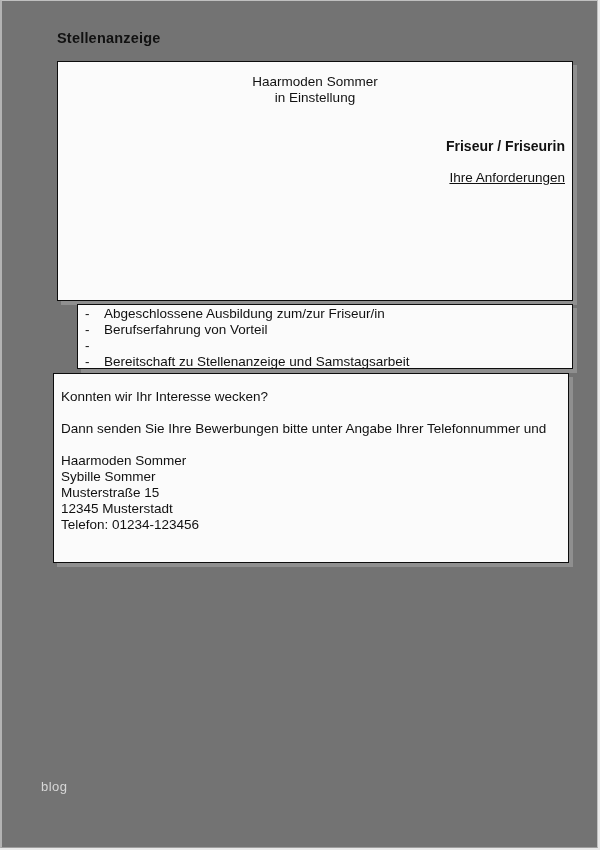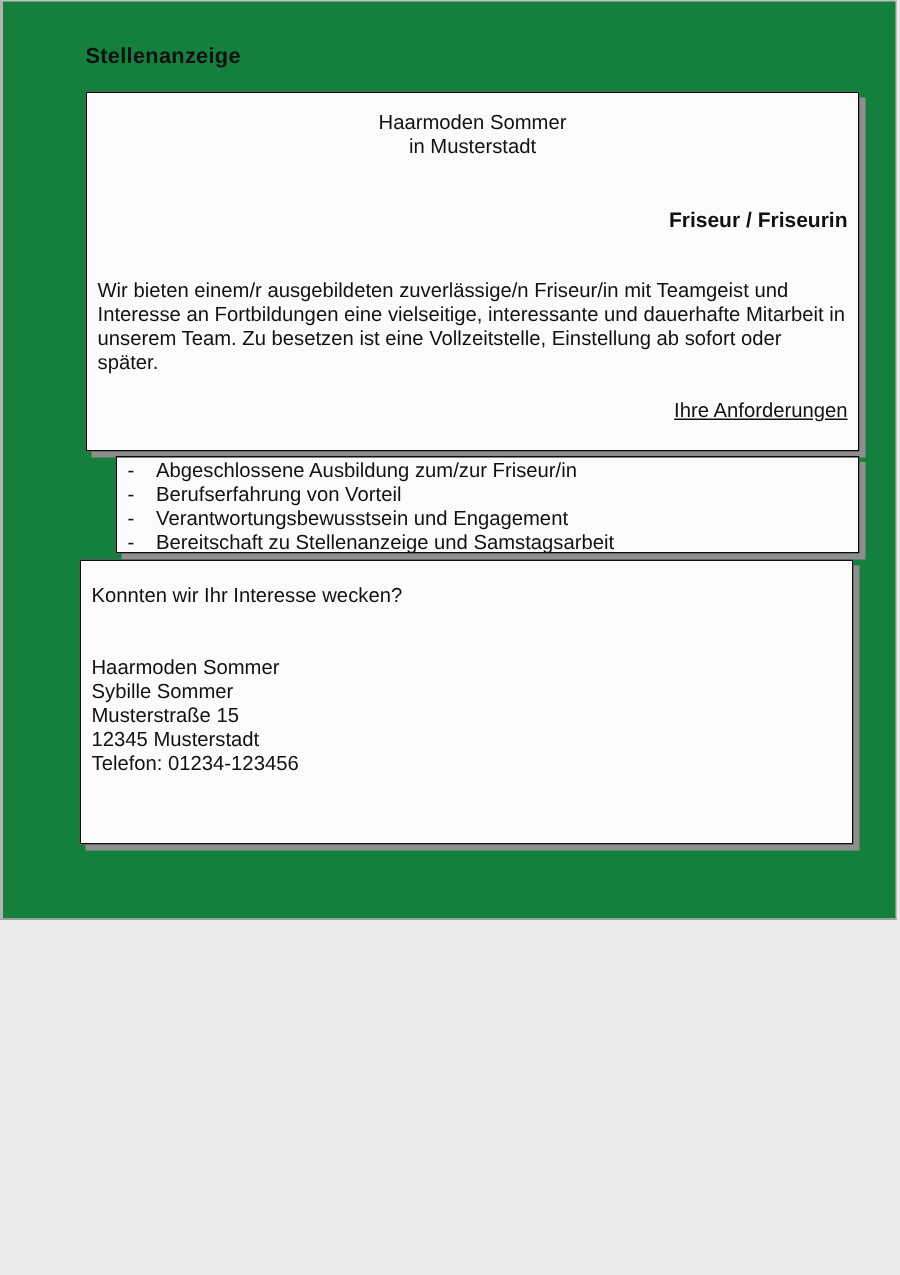--- a/index.html
+++ b/index.html
@@ -3,22 +3,22 @@
 <meta charset="utf-8">
 <style>
   html,body{margin:0;padding:0;}
   body{
     font-family:"Liberation Sans","DejaVu Sans",sans-serif;
     background:#e9e9e9;
   }
   .page{
     position:relative;
     width:598px;
-    height:613px;
-    background:#15803d;
+    height:848px;
+    background:#737373;
     border:1px solid #c0c0c0;
     border-left:2px solid #b3b3b3;
     border-bottom:1px solid #9e9e9e;
     box-sizing:border-box;
     overflow:hidden;
     color:#111;
   }
   .doc-title{
     position:absolute;
     left:55px; top:29px;
@@ -83,49 +83,48 @@
 </head>
 <body>
 
 <div class="page">
 
   <div class="doc-title">Stellenanzeige</div>
 
   <div class="box box-main">
     <div class="center-block">
       <div>Haarmoden Sommer</div>
-      <div>in Musterstadt</div>
+      <div>in Einstellung</div>
     </div>
     <div class="job-title">Friseur / Friseurin</div>
-    <div class="intro">Wir bieten einem/r ausgebildeten zuverlässige/n Friseur/in mit Teamgeist und Interesse an Fortbildungen eine vielseitige, interessante und dauerhafte Mitarbeit in unserem Team. Zu besetzen ist eine Vollzeitstelle, Einstellung ab sofort oder später.</div>
     <div class="req-heading">Ihre Anforderungen</div>
   </div>
 
   <div class="box box-list">
     <div class="req-item">
       <span class="dash">-</span>
       <span>Abgeschlossene Ausbildung zum/zur Friseur/in</span>
     </div>
     <div class="req-item">
       <span class="dash">-</span>
       <span>Berufserfahrung von Vorteil</span>
     </div>
     <div class="req-item">
       <span class="dash">-</span>
-      <span>Verantwortungsbewusstsein und Engagement</span>
     </div>
     <div class="req-item">
       <span class="dash">-</span>
       <span>Bereitschaft zu Stellenanzeige und Samstagsarbeit</span>
     </div>
   </div>
 
   <div class="box box-contact">
     <div>Konnten wir Ihr Interesse wecken?</div>
     <div class="gap"></div>
+    <div>Dann senden Sie Ihre Bewerbungen bitte unter Angabe Ihrer Telefonnummer und</div>
     <div class="gap"></div>
     <div>Haarmoden Sommer</div>
     <div>Sybille Sommer</div>
     <div>Musterstraße 15</div>
     <div>12345 Musterstadt</div>
     <div>Telefon: 01234-123456</div>
   </div>
 
   <div class="watermark">blog</div>
 

